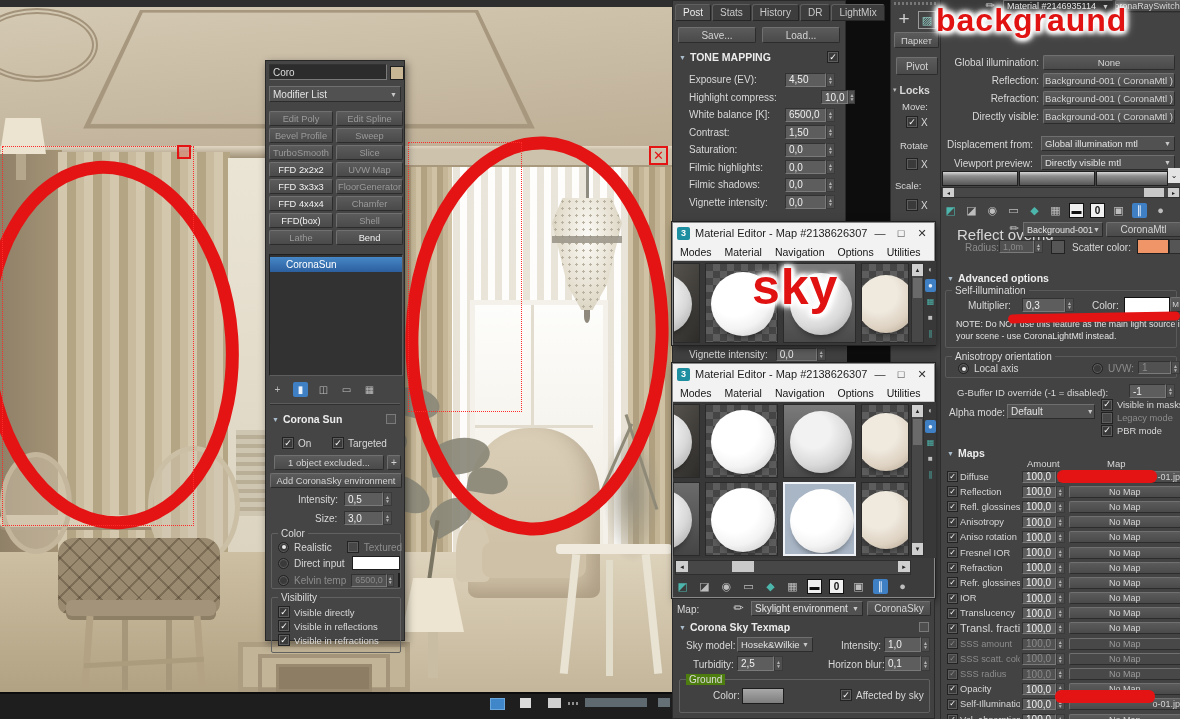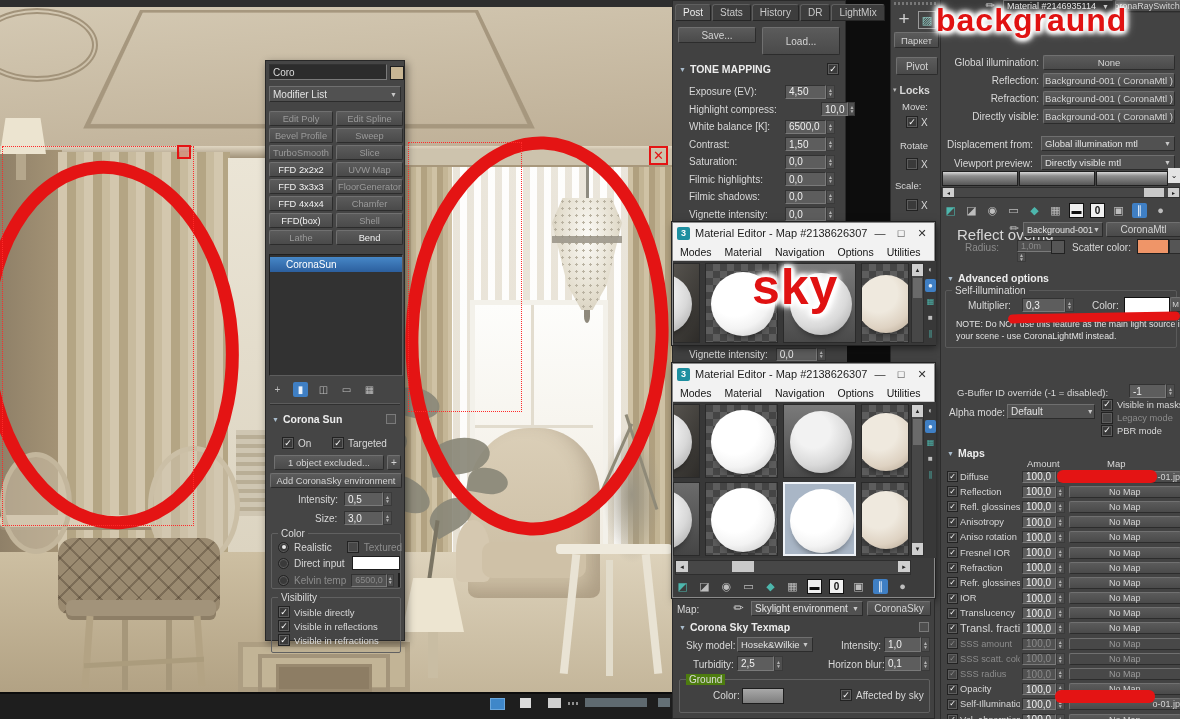--- a/index.html
+++ b/index.html
@@ -187,21 +187,21 @@
   <div class="abs" style="left:672px;top:0;width:174px;height:222px;background:#414141;border:1px solid #2a2a2a;box-sizing:border-box;">
     <div id="post-tabs" style="display:flex;gap:1px;padding:3px 2px 0 2px;">
         <div class="tab active">Post</div>
         <div class="tab">Stats</div>
         <div class="tab">History</div>
         <div class="tab">DR</div>
         <div class="tab">LightMix</div>
       </div>
     <div style="display:flex;gap:6px;padding:6px 5px 4px 5px;">
       <div class="b3" style="flex:1;height:16px;">Save...</div>
-      <div class="b3" style="flex:1;height:28px;">Load...</div>
+      <div class="b3" style="flex:1;height:16px;">Load...</div>
     </div>
     <div class="rollhead" style="padding:4px 6px 2px 6px;">
       <span class="tri">▼</span>
       <span>TONE MAPPING</span>
       <span class="cb" style="margin-left:auto;">✓</span>
     </div>
     <div id="tm-rows" style="padding-top:6px;">
         <div class="srow" style="height: 17.5px; padding-left: 16px;">
           <div class="lbl" style="width: 96px;">Exposure (EV):</div>
           <div class="spin" style="width: 50px; height: 14px;">
@@ -584,21 +584,21 @@
         <div class="icon16">●</div>
       </div>
     <div class="abs lbl" style="left:16px;top:226px;font-size:15px;">Reflect overrid</div>
     <div class="abs icon16" style="left:66px;top:221px;font-size:11px;transform:rotate(-45deg);color:#cfcfcf;">✎</div>
     <div class="abs dd" style="left:82px;top:222px;width:80px;height:15px;">
       <span style="font-size:9px;">Background-001</span>
         <span class="caret">▼</span>
     </div>
     <div class="abs b3" style="left:165px;top:222px;width:75px;height:15px;">CoronaMtl</div>
     <div class="abs lbl dim" style="left:24px;top:242px;">Radius:</div>
-    <div class="abs spin dimspin" style="left:76px;top:240px;width:44px;height:13px;flex-direction:column;">
+    <div class="abs spin dimspin" style="left:58px;top:240px;width:44px;height:13px;">
       <span class="val" style="font-size:9px;">1,0m</span>
         <span class="arr">▲<br>▼</span>
     </div>
     <div class="abs" style="left:110px;top:240px;width:12px;height:12px;background:#565656;border:1px solid #222;"></div>
     <div class="abs lbl" style="left:131px;top:242px;">Scatter color:</div>
     <div class="abs" style="left:196px;top:239px;width:30px;height:13px;background:#ef9568;border:1px solid #1d1d1d;"></div>
     <div class="abs" style="left:228px;top:239px;width:10px;height:13px;background:#555;border:1px solid #2a2a2a;"></div>
 
     <div class="abs rollhead" style="left:6px;top:272px;width:228px;">
       <span class="tri">▼</span>
@@ -609,20 +609,35 @@
       <span class="abs lbl" style="left:22px;top:9px;">Multiplier:</span>
       <span class="abs spin" style="left:76px;top:7px;width:52px;height:14px;">
         <span class="val">0,3</span>
           <span class="arr">▲<br>▼</span>
       </span>
       <span class="abs lbl" style="left:146px;top:9px;">Color:</span>
       <span class="abs" style="left:178px;top:6px;width:44px;height:15px;background:#fff;border:1px solid #111;"></span>
       <span class="abs b3" style="left:224px;top:6px;width:11px;height:15px;font-size:8px;">M</span>
       <div class="abs" style="left:10px;top:28px;font-size:8.8px;color:#e2e2e2;white-space:nowrap;">NOTE: Do NOT use this feature as the main light source in</div>
       <div class="abs" style="left:10px;top:40px;font-size:8.8px;color:#e2e2e2;white-space:nowrap;">your scene - use CoronaLightMtl instead.</div>
+    </div>
+    <div class="abs grp" style="left:4px;top:356px;width:232px;height:22px;border-color:#5a5a5a;">
+      <span class="gt" style="background:#434343;">Anisotropy orientation</span>
+      <span class="abs srow" style="left:12px;top:6px;gap:5px;">
+        <span class="radio on"></span>
+          <span class="lbl">Local axis</span>
+      </span>
+      <span class="abs srow" style="left:146px;top:6px;gap:5px;">
+        <span class="radio"></span>
+          <span class="lbl dim">UVW:</span>
+      </span>
+      <span class="abs spin dimspin" style="left:192px;top:4px;width:42px;height:13px;">
+        <span class="val">1</span>
+          <span class="arr">▲<br>▼</span>
+      </span>
     </div>
     <div class="abs lbl" style="left:16px;top:387px;font-size:9.5px;">G-Buffer ID override (-1 = disabled):</div>
     <div class="abs spin" style="left:188px;top:384px;width:46px;height:14px;">
       <span class="val">-1</span>
         <span class="arr">▲<br>▼</span>
     </div>
     <div class="abs lbl" style="left:8px;top:407px;">Alpha mode:</div>
     <div class="abs dd" style="left:66px;top:404px;width:88px;height:15px;gap:44px;">
       <span>Default</span>
         <span class="caret">▼</span>

